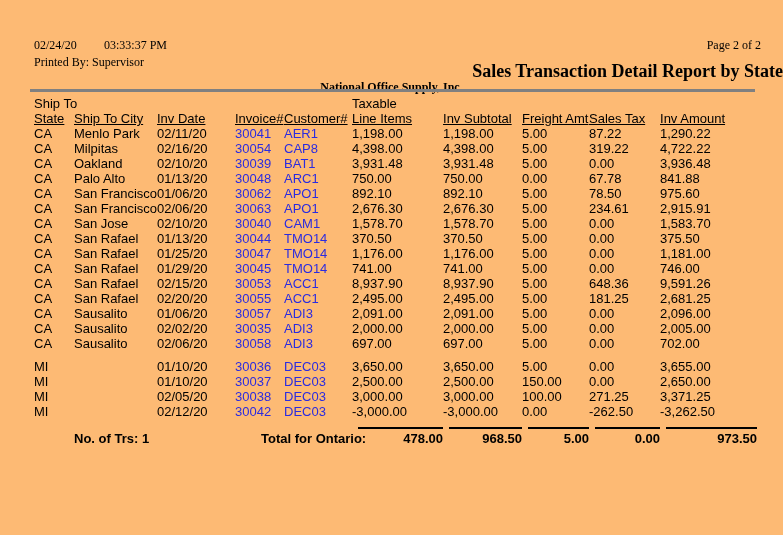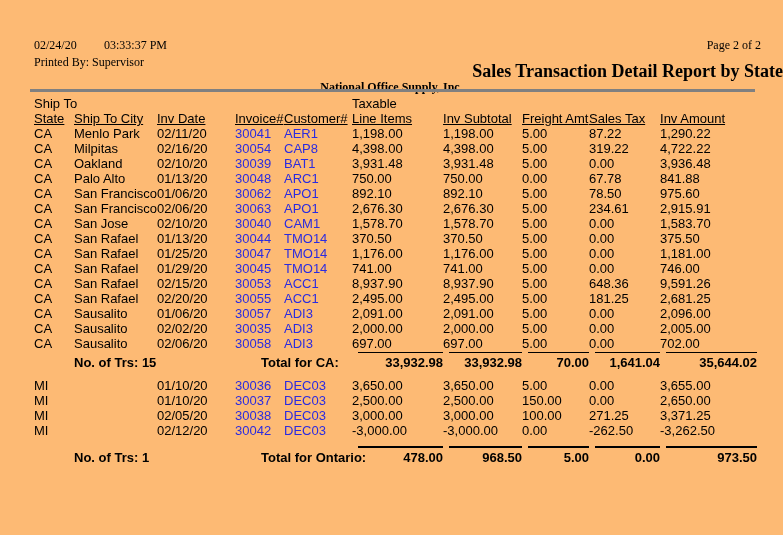--- a/index.html
+++ b/index.html
@@ -259,40 +259,20 @@
           <td class="">Sausalito</td>
           <td class="">02/06/20</td>
           <td class="r link">30058</td>
           <td class="pad-c link">ADI3</td>
           <td class="r">697.00</td>
           <td class="r">697.00</td>
           <td class="r">5.00</td>
           <td class="r">0.00</td>
           <td class="r">702.00</td>
         </tr>
-        <tr class="total-row">
-          <td></td>
-          <td colspan="2" class="trs">No. of Trs: 15</td>
-          <td colspan="2" class="tlabel"><span>Total for CA:</span></td>
-          <td class="r">
-            <div class="rule">33,932.98</div>
-          </td>
-          <td class="r">
-            <div class="rule">33,932.98</div>
-          </td>
-          <td class="r">
-            <div class="rule">70.00</div>
-          </td>
-          <td class="r">
-            <div class="rule">1,641.04</div>
-          </td>
-          <td class="r">
-            <div class="rule">35,644.02</div>
-          </td>
-        </tr>
         <tr class="spacer">
           <td colspan="10"></td>
         </tr>
         <tr>
           <td class="">MI</td>
           <td class=""></td>
           <td class="">01/10/20</td>
           <td class="r link">30036</td>
           <td class="pad-c link">DEC03</td>
           <td class="r">3,650.00</td>

